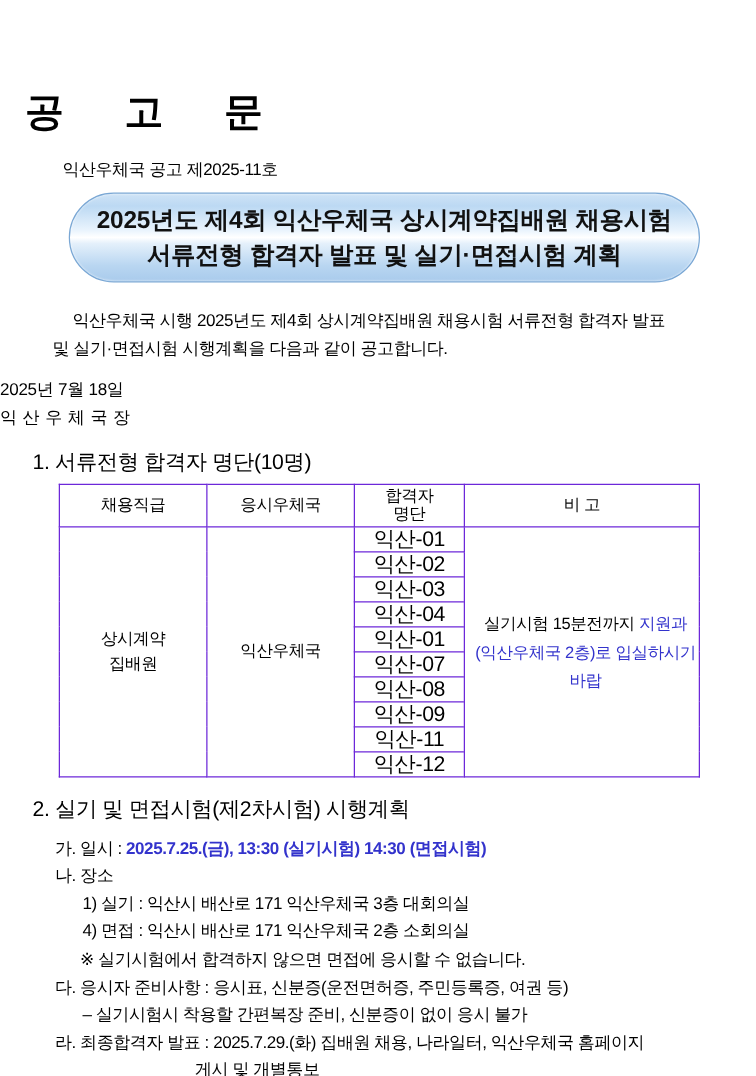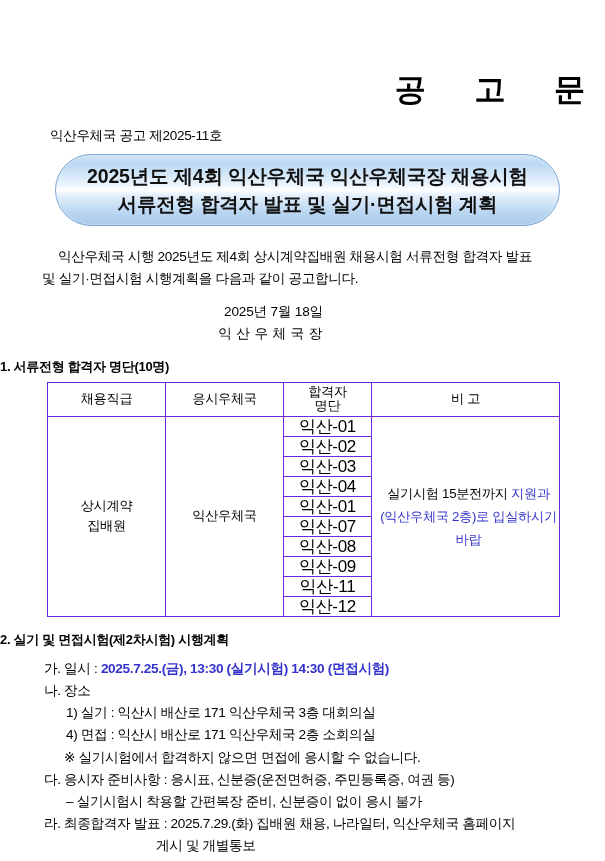--- a/index.html
+++ b/index.html
@@ -19,21 +19,21 @@
 
   .page {
     position: relative;
     width: 605px;
     height: 861px;
     padding: 0;
   }
 
   
   .doc-headline {
-    text-align: right;
+    text-align: left;
     font-size: 31px;
     font-weight: bold;
     letter-spacing: 20px;
     text-indent: 20px;
     margin: 0;
     padding-top: 74px;
     line-height: 1;
     color: #000;
   }
 
@@ -91,34 +91,34 @@
     letter-spacing: -0.35px;
     text-align: justify;
   }
   .intro .indent { padding-left: 16px; }
 
   
   .sign-block {
     margin: 0;
     padding-right: 58px;
     padding-top: 11px;
-    text-align: center;
+    text-align: left;
     font-size: 13.6px;
     line-height: 1.58;
     letter-spacing: -0.2px;
   }
   .issuer { letter-spacing: 4.5px; padding-right: 2px; }
 
   
   .sec-title {
     margin: 0;
+    padding-left: 26px;
     padding-top: 14px;
-    font-size: 13px;
+    font-size: 17px;
     letter-spacing: -0.3px;
-    font-weight: bold;
   }
 
   
   .table-wrap { padding: 6px 0 0 47px; }
   table.roster {
     border-collapse: collapse;
     width: 512px;
     table-layout: fixed;
   }
   table.roster th,
@@ -177,21 +177,21 @@
 <body>
 
 <div class="page">
 
   <h1 class="doc-headline">공 고 문</h1>
 
   <div class="notice-no">익산우체국 공고 제2025-11호</div>
 
   <div class="banner-wrap">
     <div class="banner">
-      <div class="banner-line">2025년도 제4회 익산우체국 익산우체국장 채용시험</div>
+      <div class="banner-line">2025년도 제4회 익산우체국 상시계약집배원 채용시험</div>
       <div class="banner-line">서류전형 합격자 발표 및 실기·면접시험 계획</div>
     </div>
   </div>
 
   <div class="intro">
     <div class="indent">익산우체국 시행 2025년도 제4회 상시계약집배원 채용시험 서류전형 합격자 발표</div>
     <div>및 실기·면접시험 시행계획을 다음과 같이 공고합니다.</div>
   </div>
 
   <div class="sign-block">

